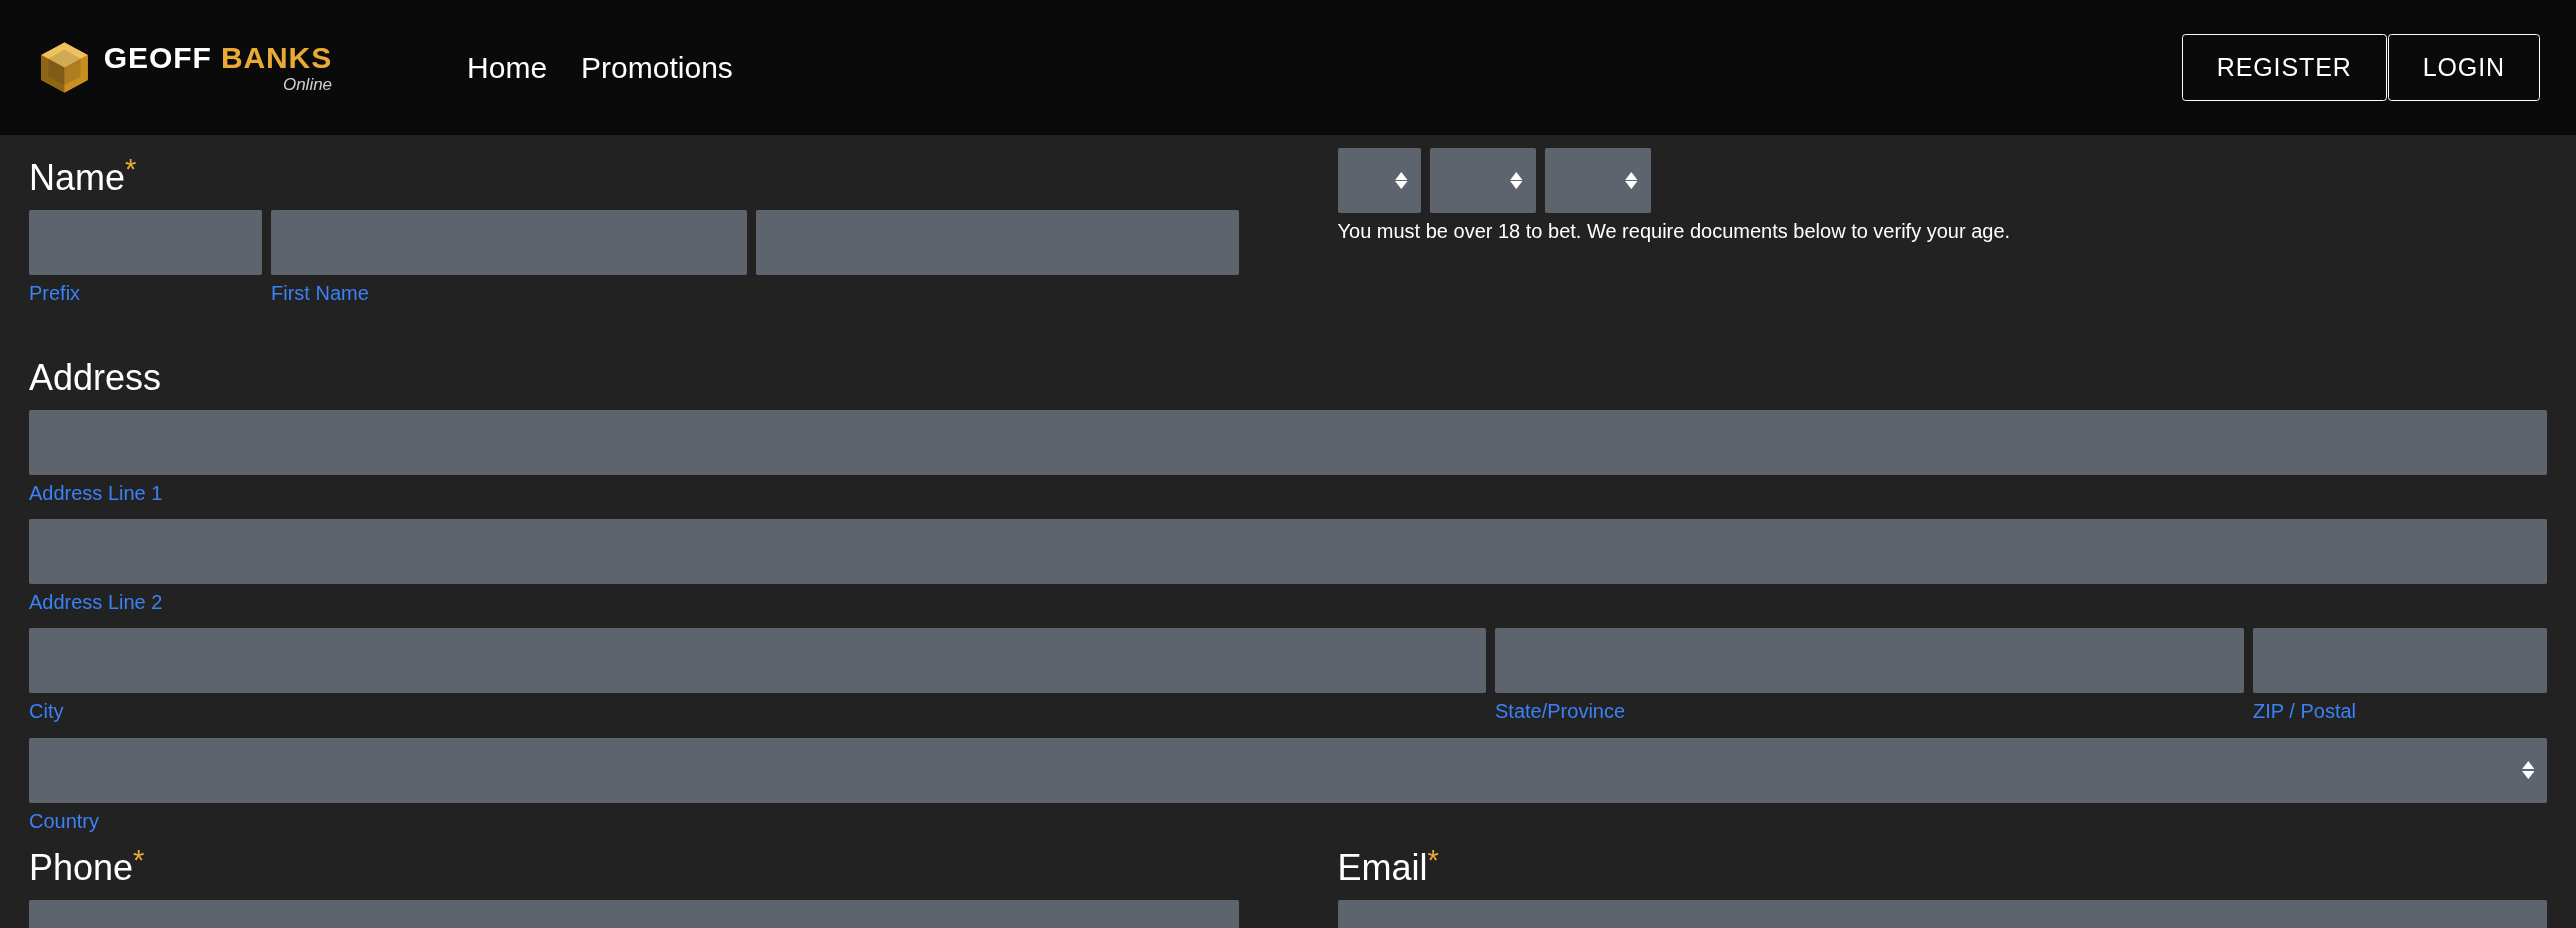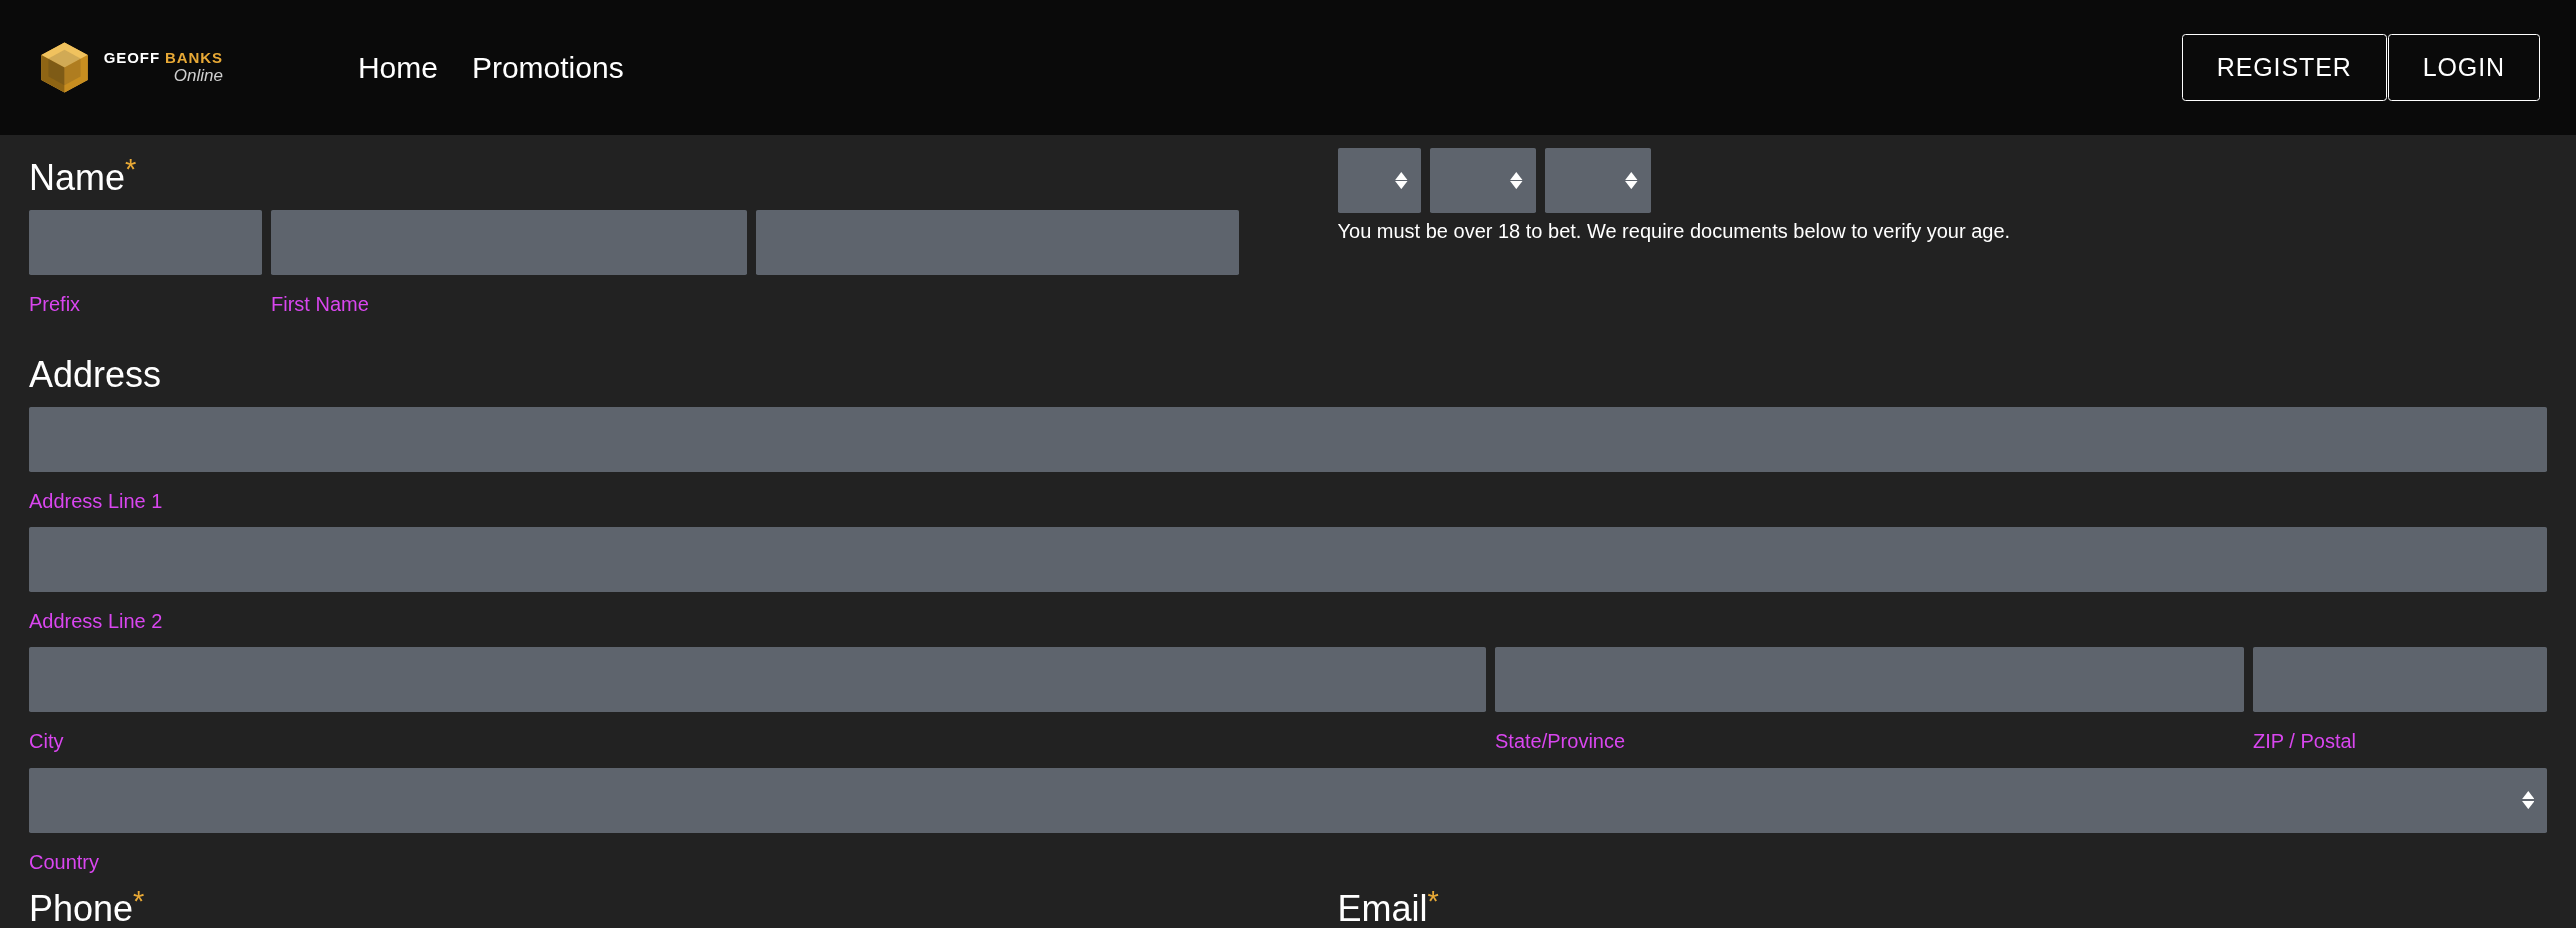--- a/index.html
+++ b/index.html
@@ -26,21 +26,21 @@
   .logo-hex {
     width: 57px;
     height: 57px;
     position: relative;
   }
   .logo-text {
     display: flex;
     flex-direction: column;
   }
   .logo-text-main {
-    font-size: 15px;
+    font-size: 30px;
     font-weight: bold;
     letter-spacing: 0.9px;
   }
   .logo-text-main .light { color: #ffffff; }
   .logo-text-main .accent { color: #e8a936; }
   .logo-text-sub {
     font-size: 17px;
     font-style: italic;
     color: #cfcfcf;
     text-align: right;
@@ -119,22 +119,22 @@
     top: 50%;
     transform: translateY(-50%);
     pointer-events: none;
     display: flex;
     flex-direction: column;
     gap: 1.8px;
   }
   .select-arrows svg { display: block; }
   .sublabel {
     font-size: 20px;
-    color: #d946ef;
-    margin-top: 18px;
+    color: #3b82f6;
+    margin-top: 7px;
   }
   .helper {
     font-size: 20px;
     color: #ffffff;
     margin-top: 7.2px;
   }
   
   .w-prefix { width: 233px; }
   .w-first { width: 476px; }
   .w-last { flex: 1; }
@@ -239,21 +239,21 @@
                 </svg>
             </span>
           </div>
         </div>
       </div>
       <div class="helper">You must be over 18 to bet. We require documents below to verify your age.</div>
     </div>
   </div>
 
   <div>
-    <h2 class="section-title" style="margin-top:38px;">Address</h2>
+    <h2 class="section-title" style="margin-top:52px;">Address</h2>
 
     <div class="field full">
       <input class="input" type="text" style="">
       <span class="sublabel">Address Line 1</span>
     </div>
 
     <div class="field full mt">
       <input class="input" type="text" style="">
       <span class="sublabel">Address Line 2</span>
     </div>

